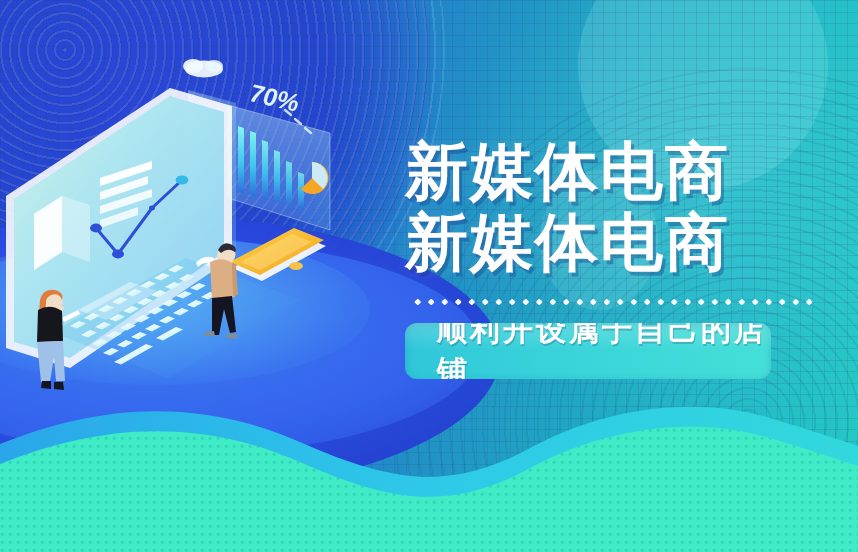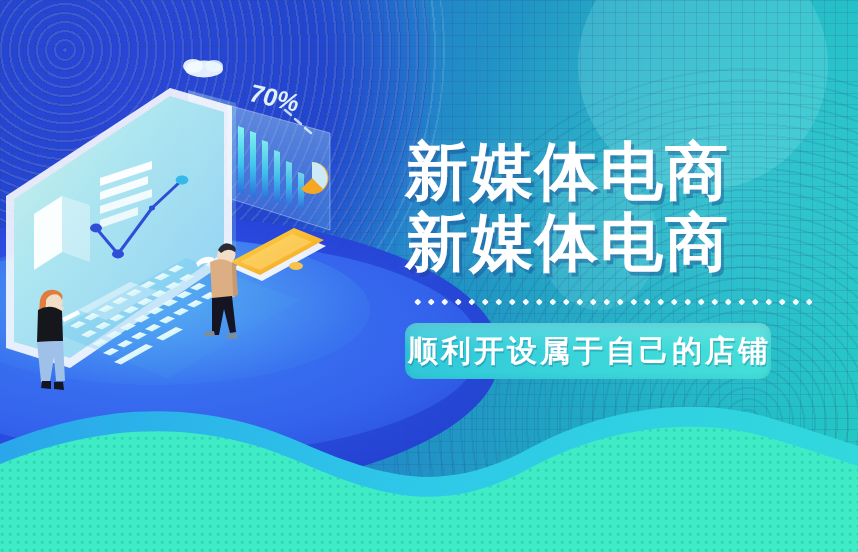--- a/index.html
+++ b/index.html
@@ -91,22 +91,22 @@
   }
   .dots{
     margin:22px 6px 0 6px;height:6px;
     background-image:radial-gradient(circle, rgba(255,255,255,.95) 0 2.6px, rgba(255,255,255,0) 2.9px);
     background-size:13.5px 6px;background-repeat:repeat-x;background-position:0 0;
   }
   .pill{
     margin-top:18px;width:366px;height:56px;border-radius:12px;
     background:linear-gradient(100deg,#2fc6d9 0%,#39d4da 45%,#45dfd8 100%);
     box-shadow:0 2px 10px rgba(10,60,110,.18) inset;
-    display:flex;align-items:center;justify-content:flex-end;
-    position:relative;overflow:hidden;
+    display:flex;align-items:center;justify-content:flex-start;
+    position:relative;overflow:hidden;padding-left:32px;
   }
   .pill::after{
     content:"";position:absolute;left:0;right:0;top:0;height:48%;
     background:linear-gradient(to bottom, rgba(255,255,255,.20), rgba(255,255,255,0));
   }
   .pill-label{
     position:relative;z-index:2;
     color:#ffffff;font-weight:bold;font-size:30px;letter-spacing:3px;
     text-shadow:1px 2px 0 rgba(20,90,130,.30);
   }

